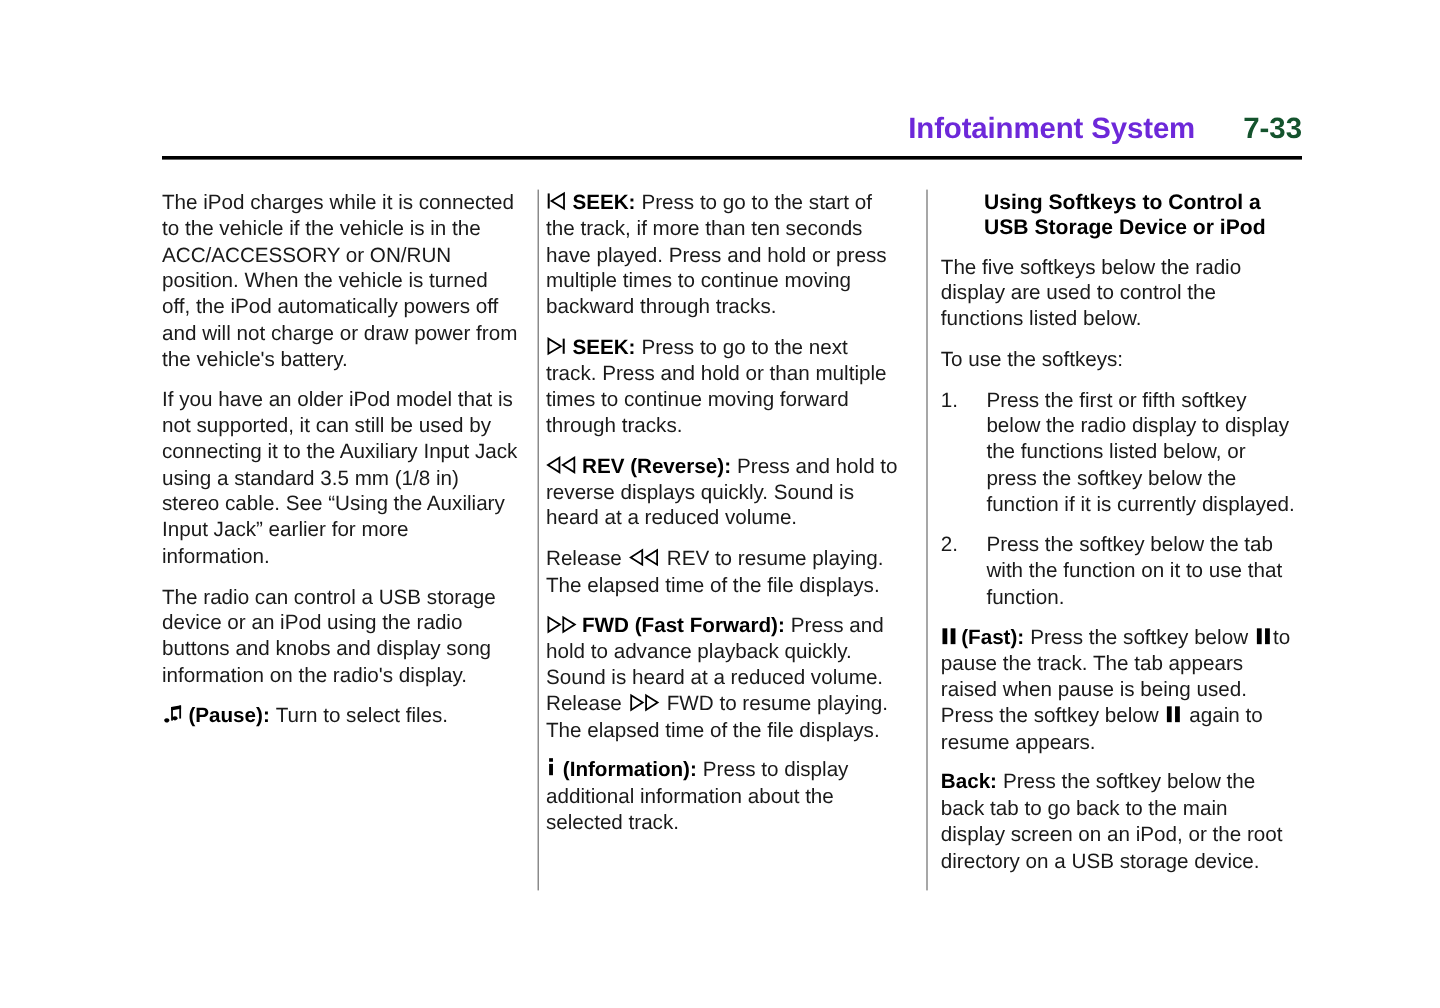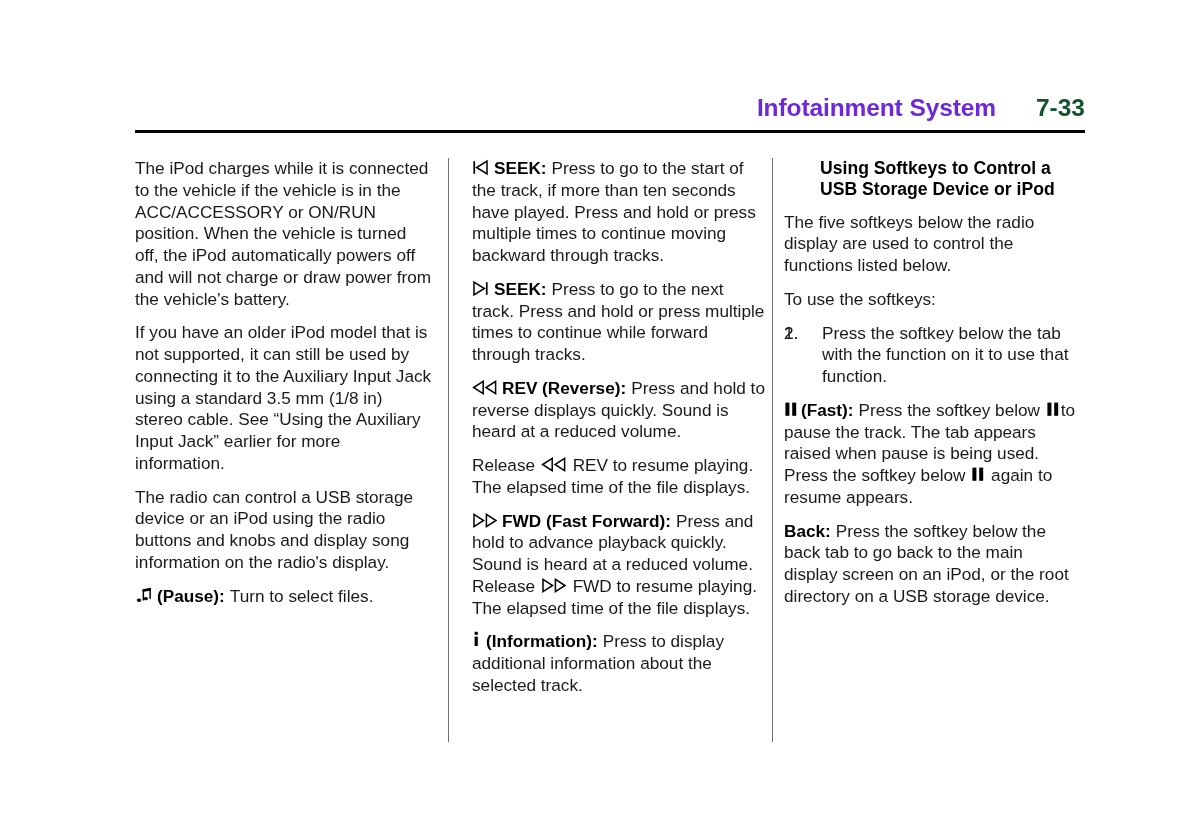--- a/index.html
+++ b/index.html
@@ -63,21 +63,21 @@
     top: 158px;
     width: 950px;
     height: 600px;
   }
   .col {
     position: absolute;
     top: 0;
     width: 297px;
   }
   .col-1 { left: 0px; }
-  .col-2 { left: 337px; }
+  .col-2 { left: 320px; }
   .col-3 { left: 649px; }
 
   .col-divider {
     position: absolute;
     top: 158px;
     width: 1px;
     height: 584px;
     background: #6e6e6e;
   }
   .divider-1 { left: 448px; }
@@ -197,21 +197,21 @@
           </svg>
         </span><span class="term">SEEK:</span><span class="gap"></span><span>Press to go to the start of the track, if more than ten seconds have played. Press and hold or press multiple times to continue moving backward through tracks.</span>
       </p>
 
       <p class="body">
         <span class="icon seek-icon">
           <svg width="17" height="17" viewBox="0 0 17 17" aria-hidden="true">
             <path d="M2.0 2.2 L2.0 14.8 L12.4 8.5 Z" fill="none" stroke="#000" stroke-width="1.5" stroke-linejoin="miter"></path>
             <rect x="13.9" y="2.2" width="1.7" height="12.6" fill="#000"></rect>
           </svg>
-        </span><span class="term">SEEK:</span><span class="gap"></span><span>Press to go to the next track. Press and hold or press multiple times to continue while forward through tracks.</span>
+        </span><span class="term">SEEK:</span><span class="gap"></span><span>Press to go to the next track. Press and hold or than multiple times to continue moving forward through tracks.</span>
       </p>
 
       <p class="body">
         <span class="icon rev-icon">
           <svg width="26" height="17" viewBox="0 0 26 17" aria-hidden="true">
             <path d="M11.2 2.4 L11.2 14.6 L1.6 8.5 Z" fill="none" stroke="#000" stroke-width="1.5" stroke-linejoin="miter"></path>
             <path d="M23.6 2.4 L23.6 14.6 L14.0 8.5 Z" fill="none" stroke="#000" stroke-width="1.5" stroke-linejoin="miter"></path>
           </svg>
         </span><span class="term">REV (Reverse):</span><span class="gap"></span><span>Press and hold to reverse displays quickly. Sound is heard at a reduced volume.</span>
       </p>
@@ -258,20 +258,21 @@
 
       <h2 class="section first">Using Softkeys to Control a USB Storage Device or iPod</h2>
 
       <p class="body">The five softkeys below the radio display are used to control the functions listed below.</p>
 
       <p class="body">To use the softkeys:</p>
 
       <ol class="steps">
         <li>
           <span class="num">1.</span>
+          <span>Press the first or fifth softkey below the radio display to display the functions listed below, or press the softkey below the function if it is currently displayed.</span>
         </li>
         <li>
           <span class="num">2.</span>
           <span>Press the softkey below the tab with the function on it to use that function.</span>
         </li>
       </ol>
 
       <p class="body">
         <span class="icon pause-icon">
           <svg width="14" height="17" viewBox="0 0 14 17" aria-hidden="true">

